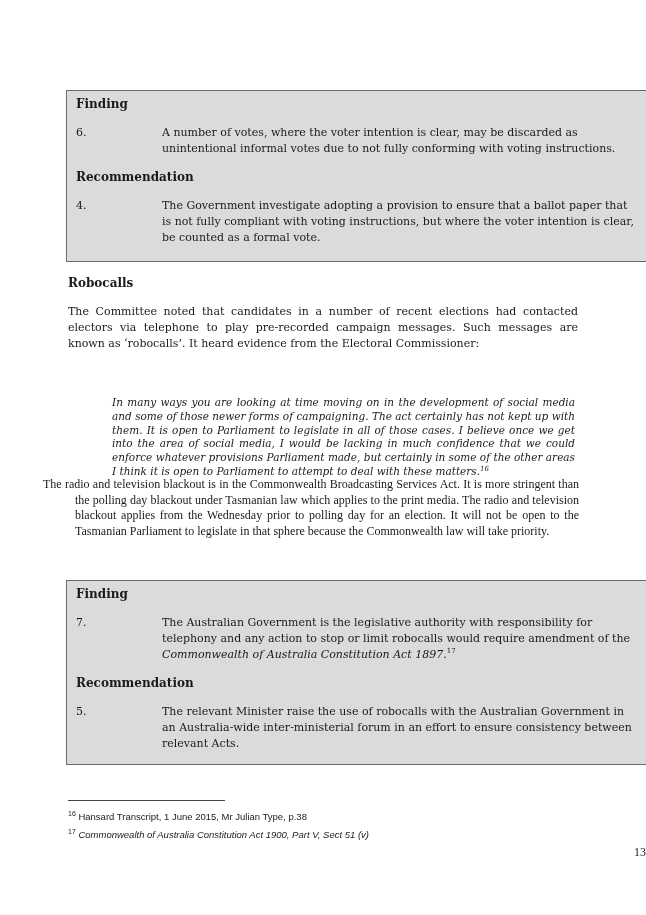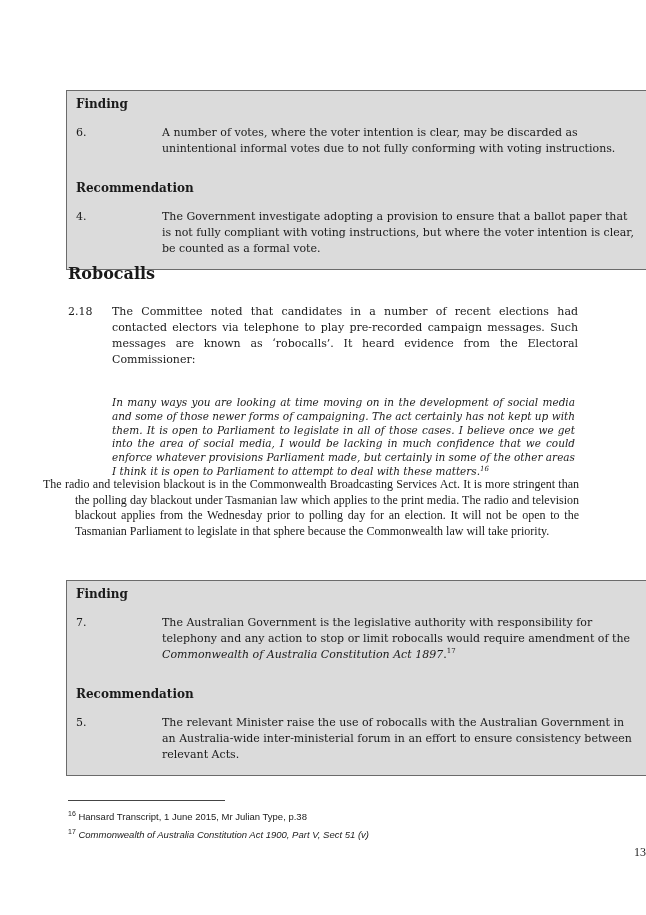--- a/index.html
+++ b/index.html
@@ -11,34 +11,34 @@
   
   .grey-box {
     position:absolute; left:66px; width:589px; box-sizing:border-box;
     background:#dbdbdb; border:1px solid #6b6b6b;
     padding:6px 14px 12px 9px;
   }
   .box1 { top:90px;  min-height:172px; }
   .box2 { top:580px; min-height:185px; }
 
   .box-heading { font-size:12px; font-weight:bold; margin:0; }
-  .box-heading.second { margin-top:24px; }
+  .box-heading.second { margin-top:13px; }
 
   .numbered-item { display:flex; margin-top:14px; font-size:11px; line-height:16px; }
   .numbered-item .num { flex:0 0 40px; }
   .numbered-item .txt { flex:1; text-align:left;margin-left:46px; }
 
   .italic { font-style:italic; }
 
   sup.fnref { font-size:7px; line-height:0; vertical-align:super; }
 
   
   .section-heading {
-    position:absolute; left:68px; top:264px; margin:0;
-    font-size:16px; font-weight:bold;
+    position:absolute; left:68px; top:276px; margin:0;
+    font-size:12px; font-weight:bold;
   }
   .numbered-para {
     position:absolute; left:68px; top:304px; width:510px; display:flex;
   }
   .numbered-para .pnum { flex:0 0 44px; font-size:11px; line-height:16px; }
   .numbered-para .ptxt { flex:1; font-size:11px; line-height:16px; text-align:justify; }
 
   .quote {
     position:absolute; left:112px; top:396px; width:463px;
     font-style:italic; font-size:10.5px; line-height:13.8px; text-align:justify;
@@ -79,21 +79,20 @@
     <h3 class="box-heading second">Recommendation</h3>
     <div class="numbered-item">
       <span class="num">4.</span>
       <span class="txt">The Government investigate adopting a provision to ensure that a ballot paper that is not fully compliant with voting instructions, but where the voter intention is clear, be counted as a formal vote.</span>
     </div>
   </section>
 
   <h3 class="section-heading">Robocalls</h3>
 
   <div class="numbered-para">
-    <span class="pnum">2.18</span>
     <span class="ptxt">The Committee noted that candidates in a number of recent elections had contacted electors via telephone to play pre-recorded campaign messages.  Such messages are known as ‘robocalls’.  It heard evidence from the Electoral Commissioner:</span>
   </div>
 
   <div class="quote"><span>In many ways you are looking at time moving on in the development of social media and some of those newer forms of campaigning.  The act certainly has not kept up with them.  It is open to Parliament to legislate in all of those cases.  I believe once we get into the area of social media, I would be lacking in much confidence that we could enforce whatever provisions Parliament made, but certainly in some of the other areas I think it is open to Parliament to attempt to deal with these matters.</span><sup class="fnref">16</sup></div>
 
   <div class="blackout-para">The radio and television blackout is in the Commonwealth Broadcasting Services Act.  It is more stringent than the polling day blackout under Tasmanian law which applies to the print media.  The radio and television blackout applies from the Wednesday prior to polling day for an election.  It will not be open to the Tasmanian Parliament to legislate in that sphere because the Commonwealth law will take priority.</div>
 
   <section class="grey-box box2">
     <h3 class="box-heading">Finding</h3>
     <div class="numbered-item">

